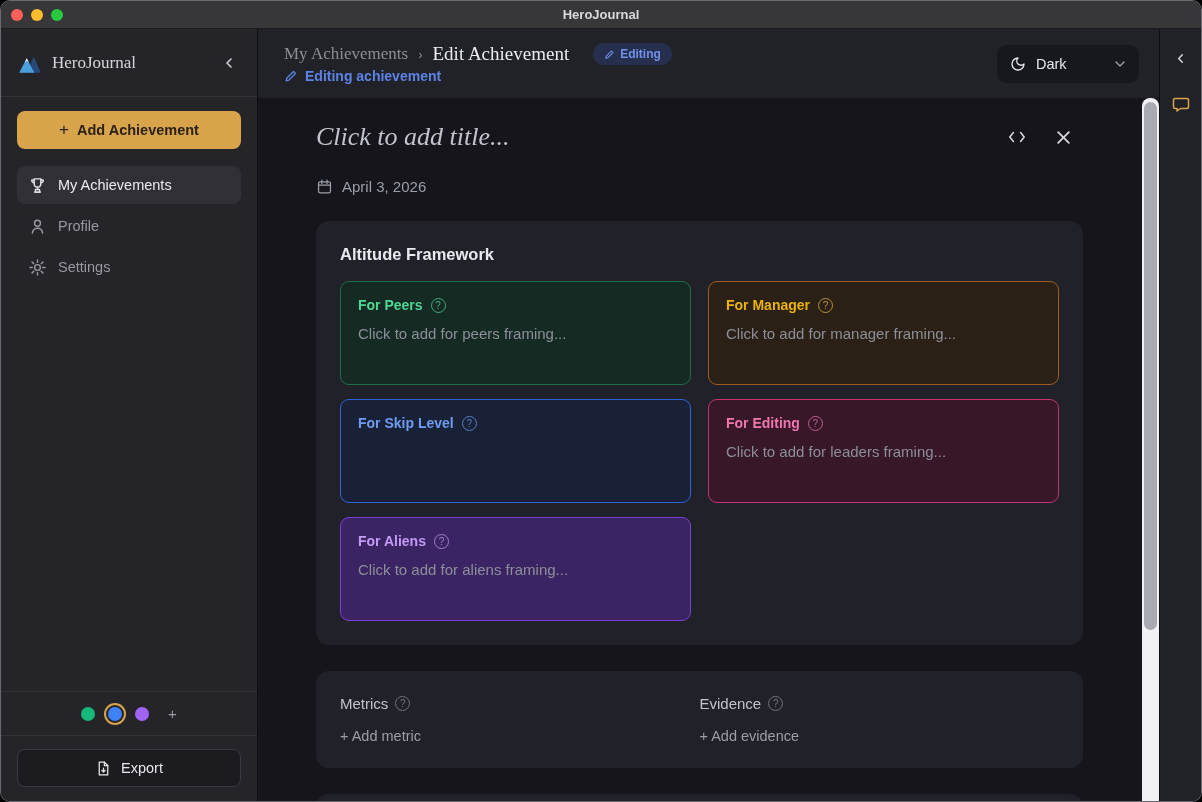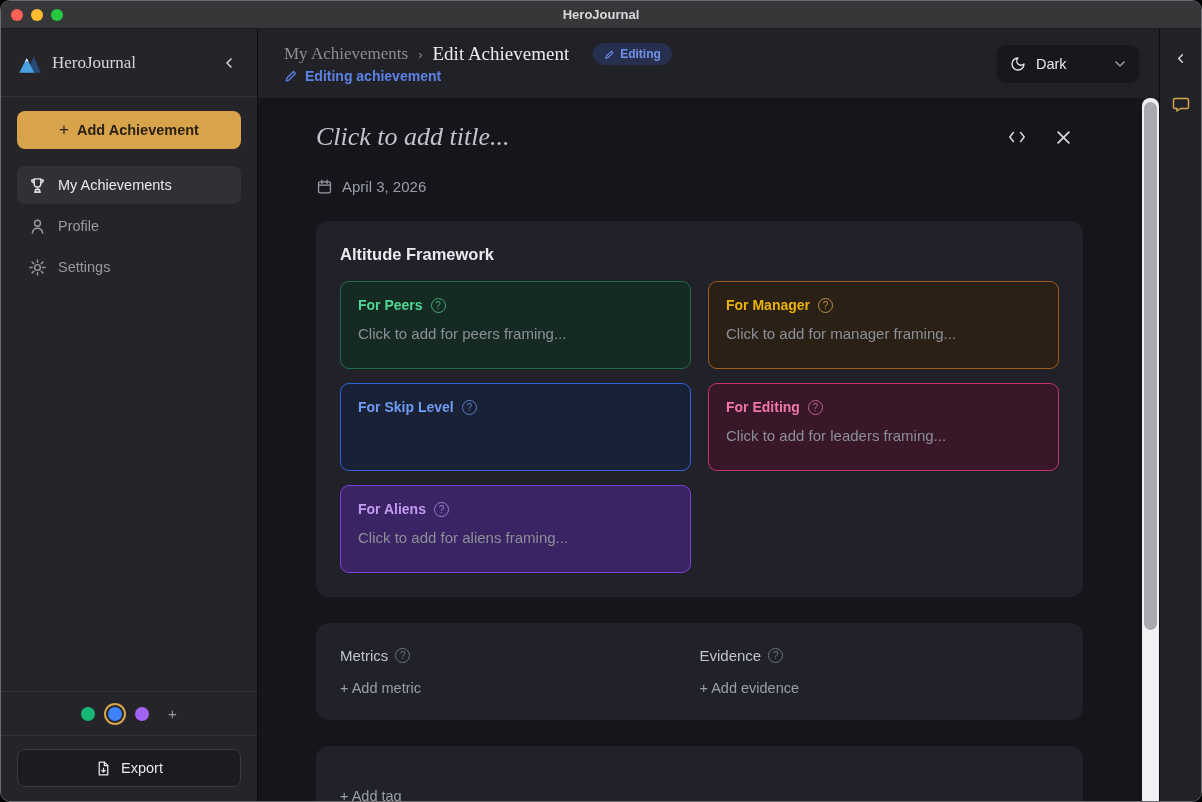--- a/index.html
+++ b/index.html
@@ -113,21 +113,21 @@
 
   .date-row { display:flex; align-items:center; gap:9px; margin-top:26px; color:#9b9ea8; font-size:15px; cursor:pointer; }
 
   .card {
     background:#212229; border-radius:13px; padding:24px; margin-top:26px;
   }
   .card-heading { color:#e9eaee; font-size:16.5px; font-weight:600; }
 
   .fw-grid { margin-top:17px; display:grid; grid-template-columns:1fr 1fr; gap:14px 17px; }
   .fw-box {
-    border:1px solid; border-radius:9px; height:88px; padding:15px 17px; cursor:pointer;
+    border:1px solid; border-radius:9px; height:104px; padding:15px 17px; cursor:pointer;
   }
   .fw-label-row { display:flex; align-items:center; gap:8px; }
   .fw-label { font-size:14px; font-weight:600; }
   .help-icon {
     width:15px; height:15px; border:1px solid; border-radius:50%;
     font-size:10px; display:inline-flex; align-items:center; justify-content:center;
     opacity:.75; cursor:pointer;
   }
   .fw-placeholder { margin-top:12px; color:#8c8f99; font-size:15px; }
 

